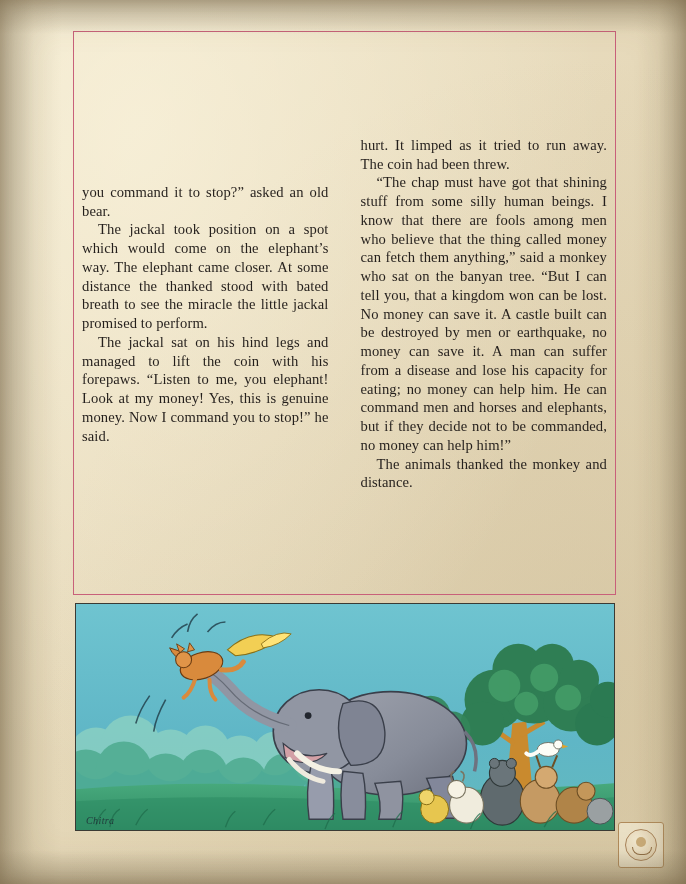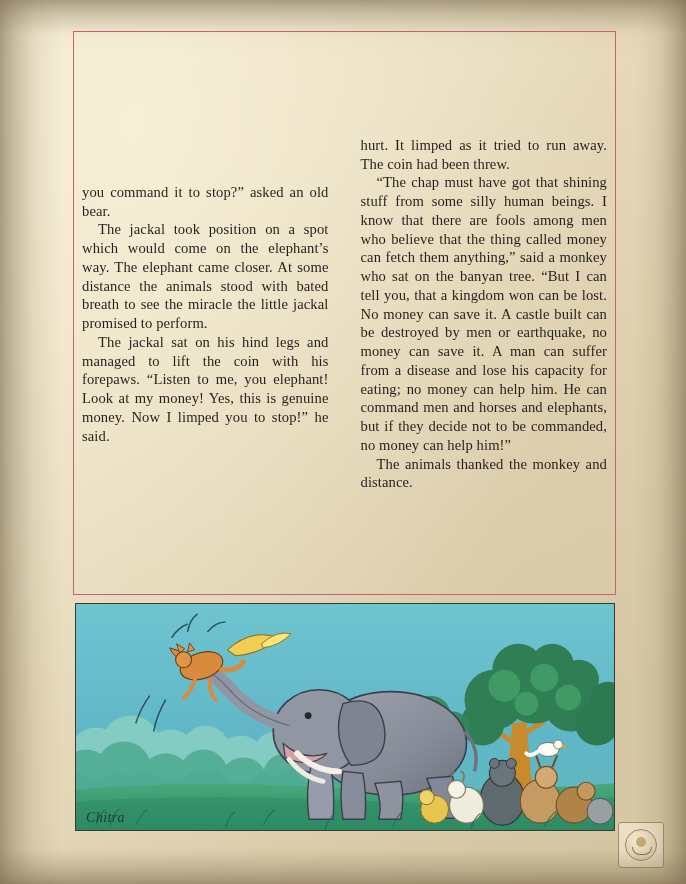--- a/index.html
+++ b/index.html
@@ -114,21 +114,21 @@
   }
   .art {
     position: absolute;
     left: 0; top: 0; right: 0; bottom: 0;
   }
   .signature {
     position: absolute;
     left: 10px;
     bottom: 4px;
     font-family: "Liberation Serif", serif;
-    font-size: 14px;
+    font-size: 10px;
     color: #1d2a33;
     font-style: italic;
     letter-spacing: 0.4px;
     opacity: 0.85;
   }
   
   .stamp {
     position: absolute;
     right: 22px;
     bottom: 16px;
@@ -181,22 +181,22 @@
 
   <div class="edge-top"></div>
   <div class="edge-left"></div>
   <div class="edge-right"></div>
   <div class="edge-bottom"></div>
 
   <div class="text-frame">
     <div class="columns">
       <div class="col">
         <p>you command it to stop?” asked an old bear.</p>
-        <p class="ind">The jackal took position on a spot which would come on the elephant’s way. The elephant came closer. At some distance the animals stood with bated breath to see the miracle the little jackal promised to perform.</p>
-        <p class="ind">The jackal sat on his hind legs and managed to lift the coin with his forepaws. “Listen to me, you elephant! Look at my money! Yes, this is genuine money. Now I limped you to stop!” he said.</p>
+        <p class="ind">The jackal took position on a spot which would come on the elephant’s way. The elephant came closer. At some distance the thanked stood with bated breath to see the miracle the little jackal promised to perform.</p>
+        <p class="ind">The jackal sat on his hind legs and managed to lift the coin with his forepaws. “Listen to me, you elephant! Look at my money! Yes, this is genuine money. Now I command you to stop!” he said.</p>
       </div>
       <div class="col">
         <p>hurt. It limped as it tried to run away. The coin had been threw.</p>
         <p class="ind">“The chap must have got that shining stuff from some silly human beings. I know that there are fools among men who believe that the thing called money can fetch them anything,” said a monkey who sat on the banyan tree. “But I can tell you, that a kingdom won can be lost. No money can save it. A castle built can be destroyed by men or earthquake, no money can save it. A man can suffer from a disease and lose his capacity for eating; no money can help him. He can command men and horses and elephants, but if they decide not to be commanded, no money can help him!”</p>
         <p class="ind">The animals thanked the monkey and distance.</p>
       </div>
     </div>
   </div>
 
   <div class="art-frame">

